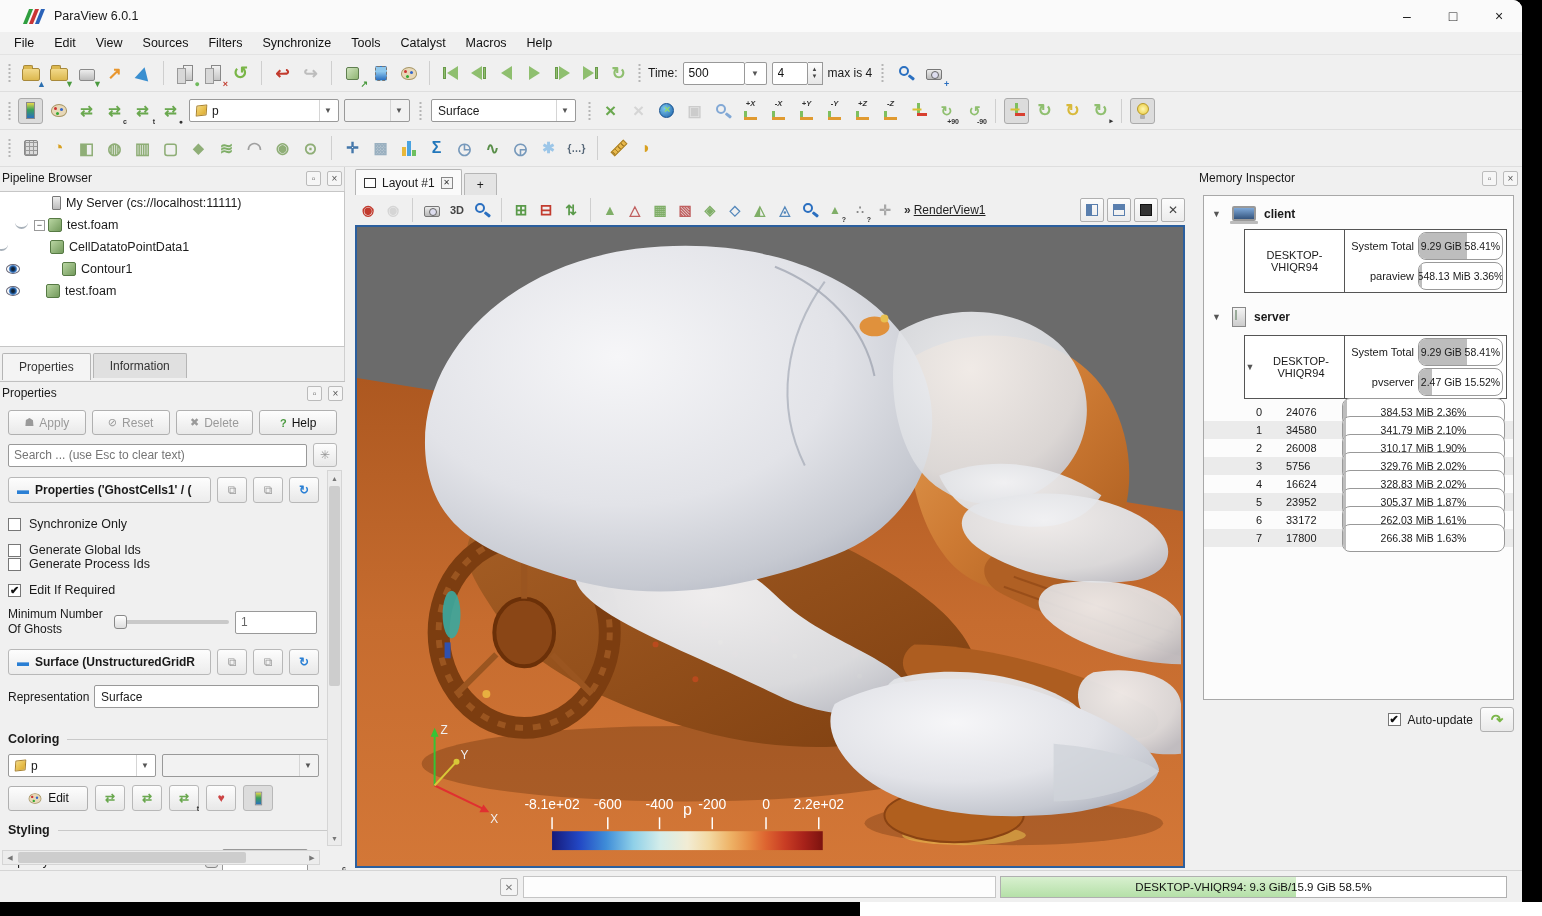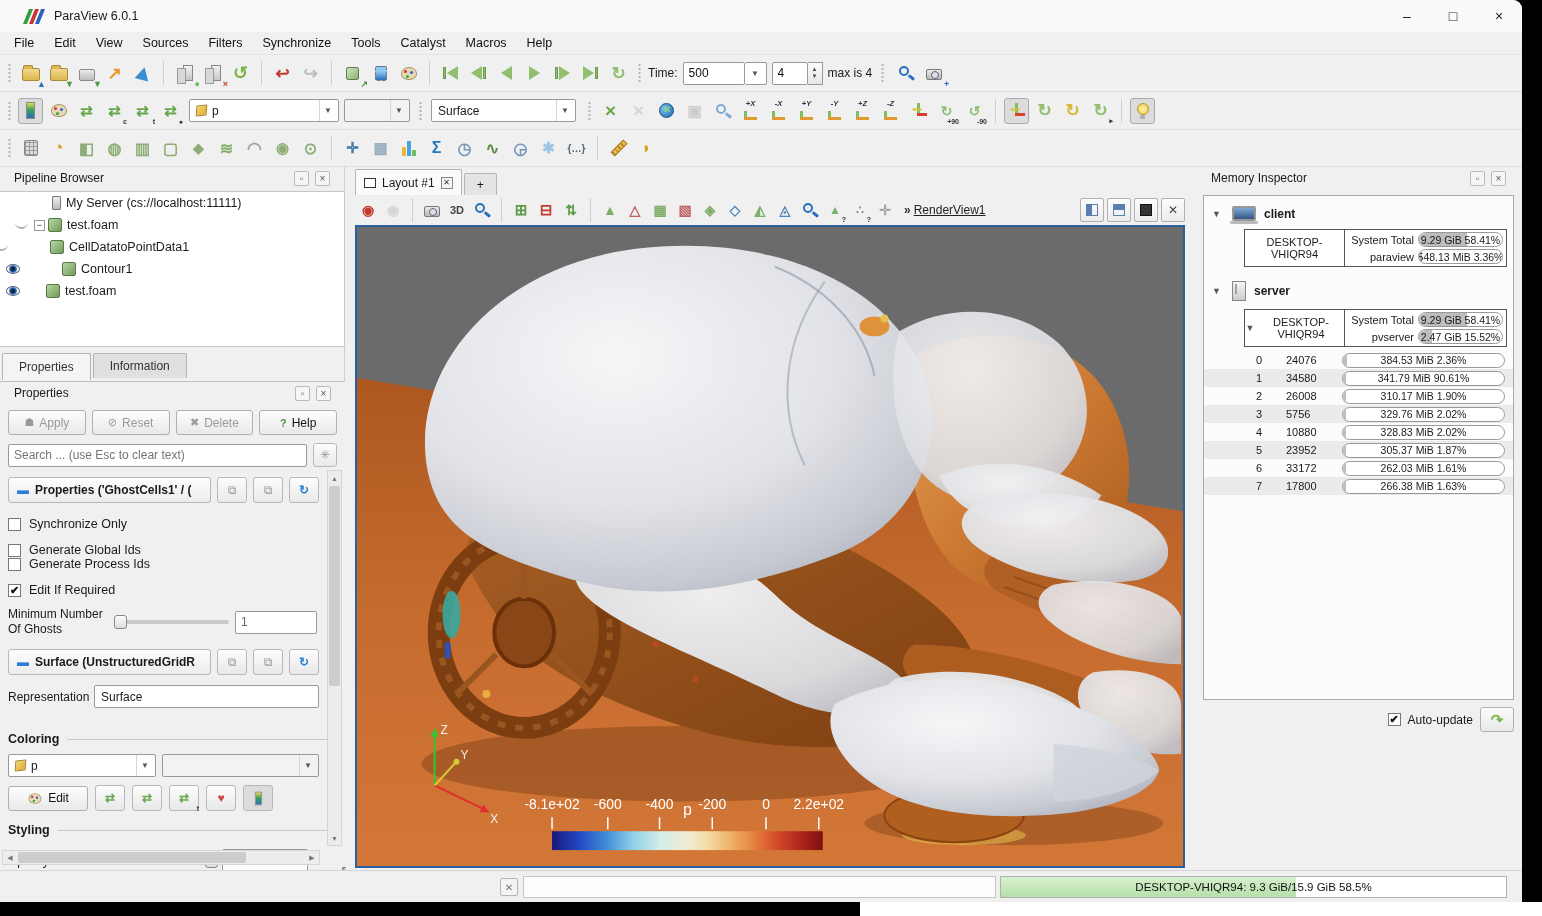--- a/index.html
+++ b/index.html
@@ -89,21 +89,21 @@
   input.txt{height:23px;border:1px solid #999;border-radius:2px;padding:0 5px;font-size:12px;font-family:inherit;background:#fff;color:#111;}
   .updn{display:flex;flex-direction:column;justify-content:center;border:1px solid #999;border-left:none;height:23px;width:15px;background:linear-gradient(#fcfcfc,#e6e6e6);}
   .updn i{font-size:6px;color:#444;text-align:center;line-height:7px;font-style:normal;}
   .slider{position:relative;height:4px;background:#c9c9c9;border-radius:2px;}
   .slider .knob{position:absolute;top:-5px;width:13px;height:14px;background:linear-gradient(#fff,#ddd);border:1px solid #888;border-radius:3px;}
   .slider.filled::before{content:"";position:absolute;left:0;top:0;bottom:0;width:91%;background:#1e7fd4;border-radius:2px;}
   .cb{width:13px;height:13px;border:1px solid #777;background:#fff;display:inline-flex;align-items:center;justify-content:center;font-size:11px;font-weight:bold;color:#111;flex:none;}
 
   
   #main{position:absolute;left:0;top:167px;right:0;height:703px;}
-  .dock-title{display:flex;align-items:center;font-size:12px;padding:0 14px;height:22px;}
+  .dock-title{display:flex;align-items:center;font-size:12px;padding:0 2px;height:22px;}
   .dkbtns{margin-left:auto;display:flex;gap:6px;}
   .dkbtn{width:15px;height:15px;display:flex;align-items:center;justify-content:center;color:#555;font-size:10px;border:1px solid #bbb;border-radius:2px;background:#f6f6f6;}
 
   
   #leftpanel{position:absolute;left:0;top:0;width:345px;height:703px;border-right:1px solid #d0d0d0;}
   #ptree{position:absolute;left:0;top:24px;width:345px;height:156px;background:#fff;border:1px solid #c6c6c6;border-left:none;}
   .prow{display:flex;align-items:center;height:22px;font-size:12.5px;position:relative;}
   .eyecell{width:26px;display:flex;align-items:center;justify-content:center;flex:none;}
   .eye-closed{width:13px;height:7px;border-bottom:2px solid #9aa4ae;border-radius:0 0 9px 9px;opacity:.85;}
   .eye-open{width:14px;height:10px;border-radius:50%;background:radial-gradient(circle at 50% 50%,#123 18%,#2a6fc0 45%,#fff 65%);border:1px solid #667;}
@@ -166,21 +166,21 @@
   .mi-laptop{width:24px;height:15px;background:linear-gradient(#7ea8d8,#35557e);border:2px solid #999;border-radius:2px;position:relative;}
   .mi-laptop::after{content:"";position:absolute;left:-4px;top:13px;width:28px;height:3px;background:#bbb;border-radius:1px;}
   .mi-server-ic{width:14px;height:20px;background:linear-gradient(#f4f4f4,#ccc);border:1px solid #888;position:relative;}
   .mi-server-ic::before{content:"";position:absolute;left:2px;top:2px;width:2px;height:10px;background:#9a9;}
   .mi-name{font-weight:bold;font-size:12px;}
   .mtbl{display:flex;border:1px solid #555;background:#fff;margin:4px 6px 4px 40px;}
   .host{width:100px;border-right:1px solid #555;display:flex;align-items:center;justify-content:center;font-size:11px;gap:3px;text-align:center;}
   .mrows{flex:1;display:flex;flex-direction:column;padding:2px 3px;gap:2px;}
   .mrow{display:flex;align-items:center;gap:4px;}
   .mlabel{width:66px;text-align:right;font-size:11px;flex:none;}
-  .mbar{flex:1;height:15px;border:1px solid #999;border-radius:8px;position:relative;overflow:hidden;background:#fff;text-align:center;}
+  .mbar{flex:1;height:28px;border:1px solid #999;border-radius:8px;position:relative;overflow:hidden;background:#fff;text-align:center;}
   .mbar .fill{position:absolute;left:0;top:0;bottom:0;background:#bdbdbd;}
   .mbar .txt{position:absolute;inset:0;display:flex;align-items:center;justify-content:center;font-size:10.5px;white-space:nowrap;}
   #ranks{margin-top:2px;}
   .rrow{display:flex;align-items:center;height:18px;padding:0 8px 0 52px;font-size:11px;gap:4px;}
   .rrow:nth-child(even){background:#ebebeb;}
   .rrank{width:26px;flex:none;}
   .rpid{width:52px;flex:none;}
   #autorow{position:absolute;left:6px;top:540px;width:311px;display:flex;align-items:center;justify-content:flex-end;gap:7px;}
   #refreshbtn{width:34px;height:25px;border:1px solid #b0b0b0;border-radius:3px;background:linear-gradient(#fcfcfc,#e9e9e9);display:flex;align-items:center;justify-content:center;color:#7ab648;font-size:15px;font-weight:bold;}
 
@@ -919,42 +919,42 @@
             <span class="mbar">
                   <span class="fill" style="width: 2.36%;"></span>
                   <span class="txt">384.53 MiB 2.36%</span>
                 </span>
           </div>
           <div class="rrow">
             <span class="rrank">1</span>
                 <span class="rpid">34580</span>
             <span class="mbar">
                   <span class="fill" style="width: 2.1%;"></span>
-                  <span class="txt">341.79 MiB 90.61%</span>
+                  <span class="txt">341.79 MiB 2.10%</span>
                 </span>
           </div>
           <div class="rrow">
             <span class="rrank">2</span>
                 <span class="rpid">26008</span>
             <span class="mbar">
                   <span class="fill" style="width: 1.9%;"></span>
                   <span class="txt">310.17 MiB 1.90%</span>
                 </span>
           </div>
           <div class="rrow">
             <span class="rrank">3</span>
                 <span class="rpid">5756</span>
             <span class="mbar">
                   <span class="fill" style="width: 2.02%;"></span>
                   <span class="txt">329.76 MiB 2.02%</span>
                 </span>
           </div>
           <div class="rrow">
             <span class="rrank">4</span>
-                <span class="rpid">10880</span>
+                <span class="rpid">16624</span>
             <span class="mbar">
                   <span class="fill" style="width: 2.02%;"></span>
                   <span class="txt">328.83 MiB 2.02%</span>
                 </span>
           </div>
           <div class="rrow">
             <span class="rrank">5</span>
                 <span class="rpid">23952</span>
             <span class="mbar">
                   <span class="fill" style="width: 1.87%;"></span>

